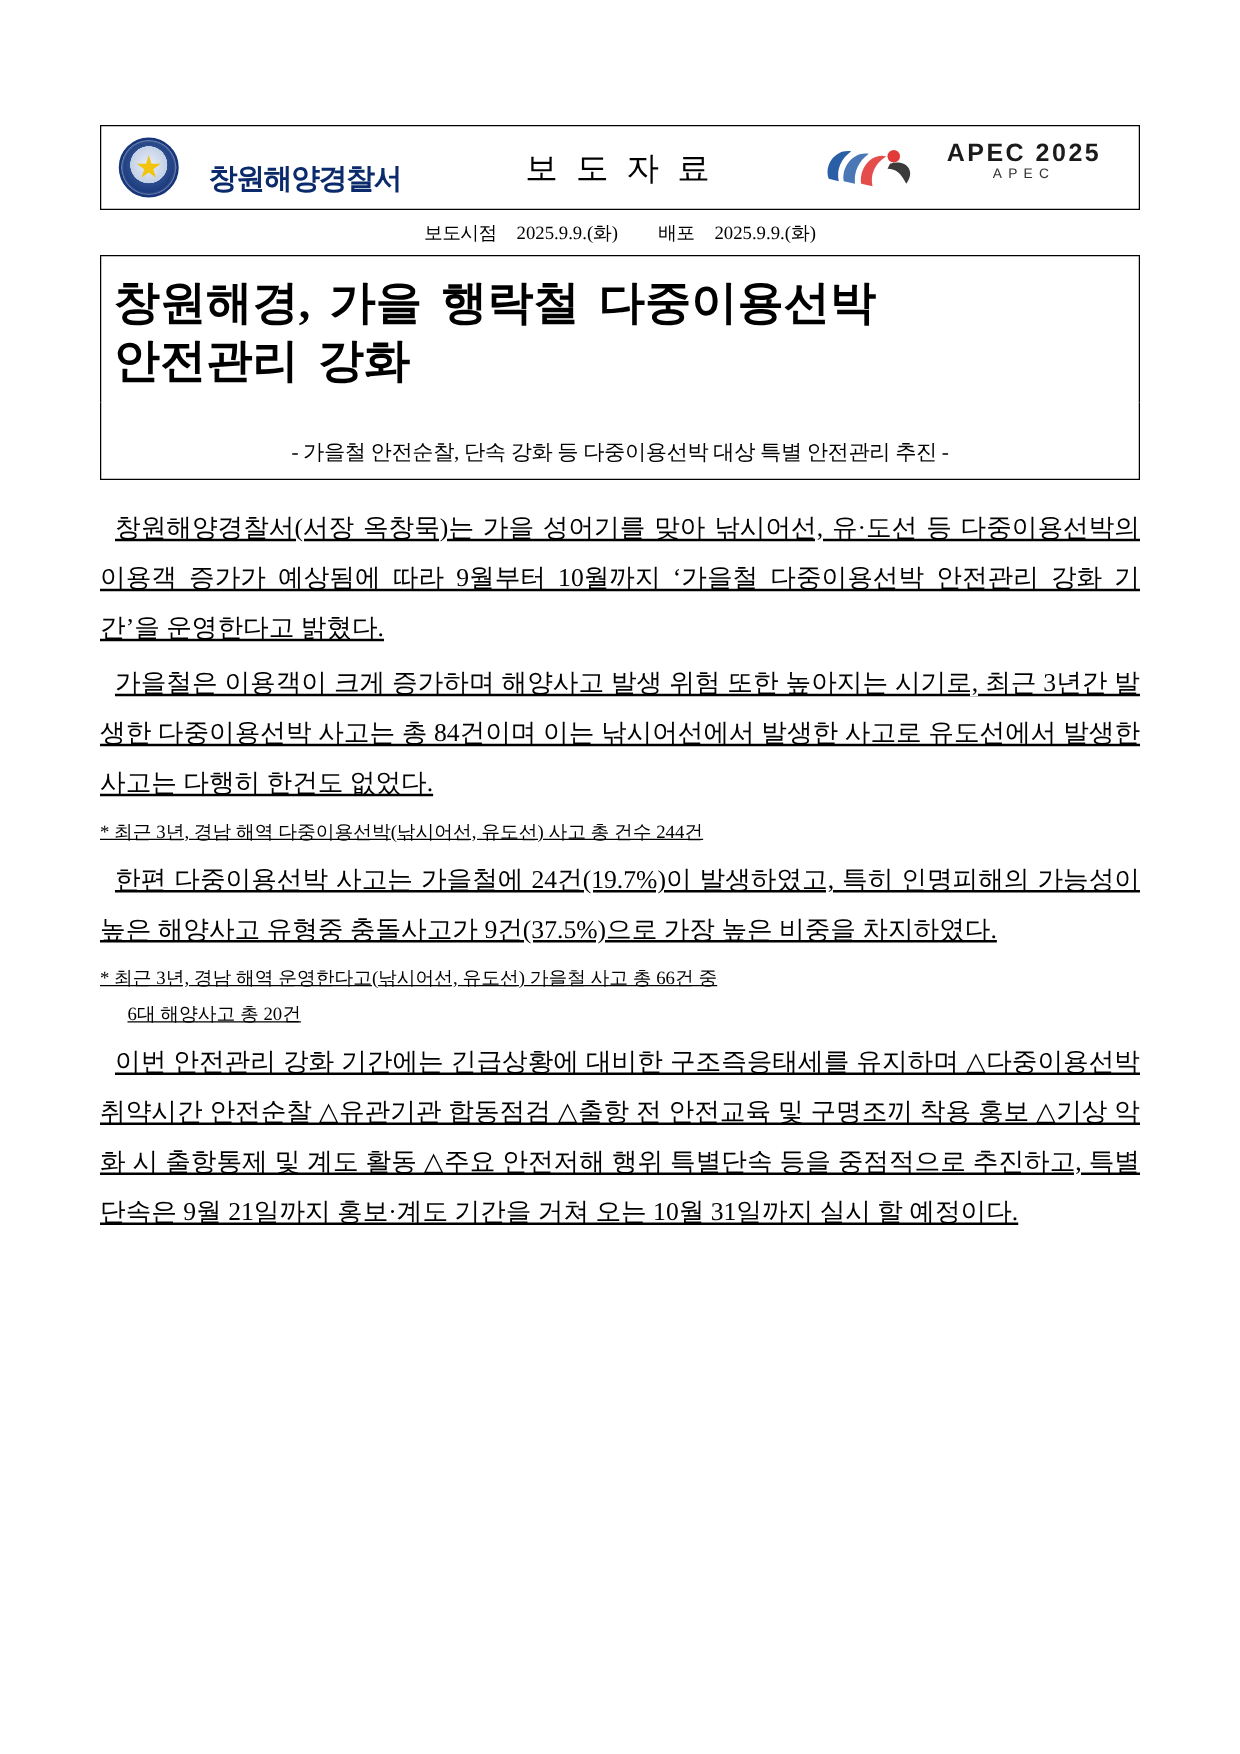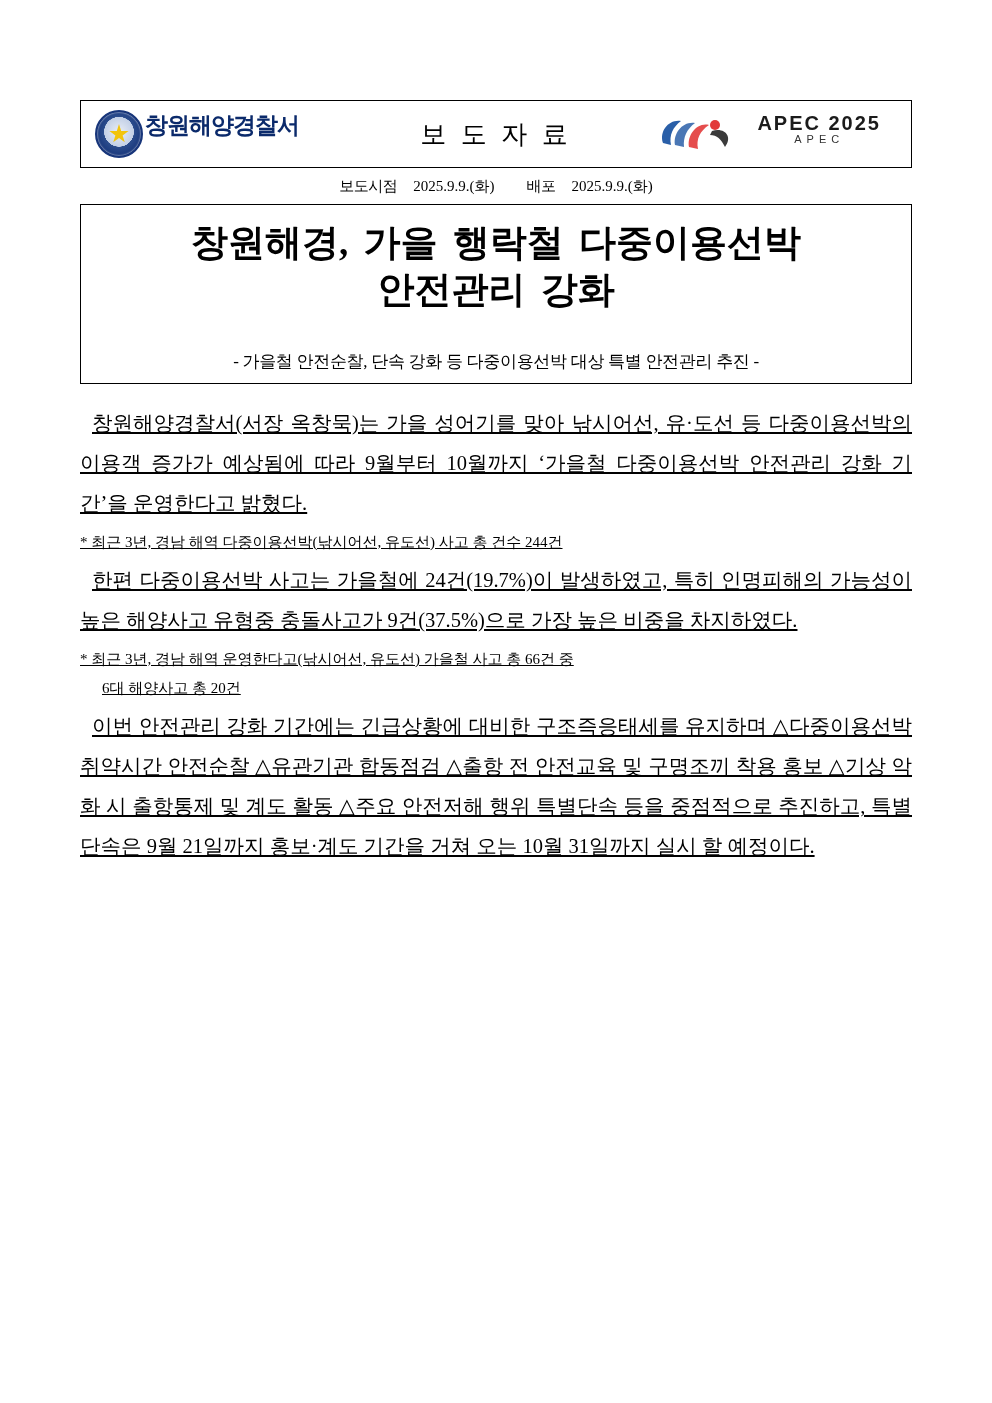--- a/index.html
+++ b/index.html
@@ -27,22 +27,22 @@
   .header-band {
     border: 1px solid #000;
     height: 68px;
     display: flex;
     align-items: center;
     position: relative;
     box-sizing: border-box;
   }
   .logo-left {
     display: flex;
-    align-items: flex-start;
-    gap: 2px;
+    align-items: flex-end;
+    gap: 24px;
     padding-left: 14px;
     width: 300px;
   }
   .emblem {
     width: 44px;
     height: 44px;
     border-radius: 50%;
     background: radial-gradient(circle at 50% 45%, #e9eef7 0%, #c3d0e6 45%, #2b4c8c 46%, #17357a 75%, #0d2159 100%);
     border: 2px solid #17357a;
     position: relative;
@@ -123,21 +123,20 @@
     display: flex;
     gap: 16px;
   }
   .date-line .lbl { letter-spacing: -0.5px; }
 
   
   .title-box {
     border: 1.5px solid #000;
     border-bottom: none;
     padding: 14px 10px 8px 10px;
-    text-align: center;
   }
   .doc-title {
     font-size: 37px;
     font-weight: bold;
     line-height: 1.28;
     letter-spacing: 0px;
     word-spacing: 6px;
   }
   .subtitle-wrap {
     border-bottom: 1.5px solid #000;
@@ -218,20 +217,21 @@
   <div class="title-box">
     <div class="doc-title">창원해경, 가을 행락철 다중이용선박</div>
     <div class="doc-title">안전관리 강화</div>
   </div>
   <div class="subtitle-wrap">
     <div class="doc-subtitle">- 가을철 안전순찰, 단속 강화 등 다중이용선박 대상 특별 안전관리 추진 -</div>
   </div>
 
   <div class="body-text">
     <p class="para">창원해양경찰서(서장 옥창묵)는 가을 성어기를 맞아 낚시어선, 유·도선 등 다중이용선박의 이용객 증가가 예상됨에 따라 9월부터 10월까지 ‘가을철 다중이용선박 안전관리 강화 기간’을 운영한다고 밝혔다.</p>
+    <p class="para">가을철은 이용객이 크게 증가하며 해양사고 발생 위험 또한 높아지는 시기로, 최근 3년간 발생한 다중이용선박 사고는 총 84건이며 이는 낚시어선에서 발생한 사고로 유도선에서 발생한 사고는 다행히 한건도 없었다.</p>
     <p class="note">* 최근 3년, 경남 해역 다중이용선박(낚시어선, 유도선) 사고 총 건수 244건</p>
     <p class="para">한편 다중이용선박 사고는 가을철에 24건(19.7%)이 발생하였고, 특히 인명피해의 가능성이 높은 해양사고 유형중 충돌사고가 9건(37.5%)으로 가장 높은 비중을 차지하였다.</p>
     <p class="note">
       <span>* 최근 3년, 경남 해역 운영한다고(낚시어선, 유도선) 가을철 사고 총 66건 중</span>
       <span class="cont">6대 해양사고 총 20건</span>
     </p>
     <p class="para last">이번 안전관리 강화 기간에는 긴급상황에 대비한 구조즉응태세를 유지하며 △다중이용선박 취약시간 안전순찰 △유관기관 합동점검 △출항 전 안전교육 및 구명조끼 착용 홍보 △기상 악화 시 출항통제 및 계도 활동 △주요 안전저해 행위 특별단속 등을 중점적으로 추진하고, 특별단속은 9월 21일까지 홍보·계도 기간을 거쳐 오는 10월 31일까지 실시 할 예정이다.</p>
   </div>
 
 </div>

